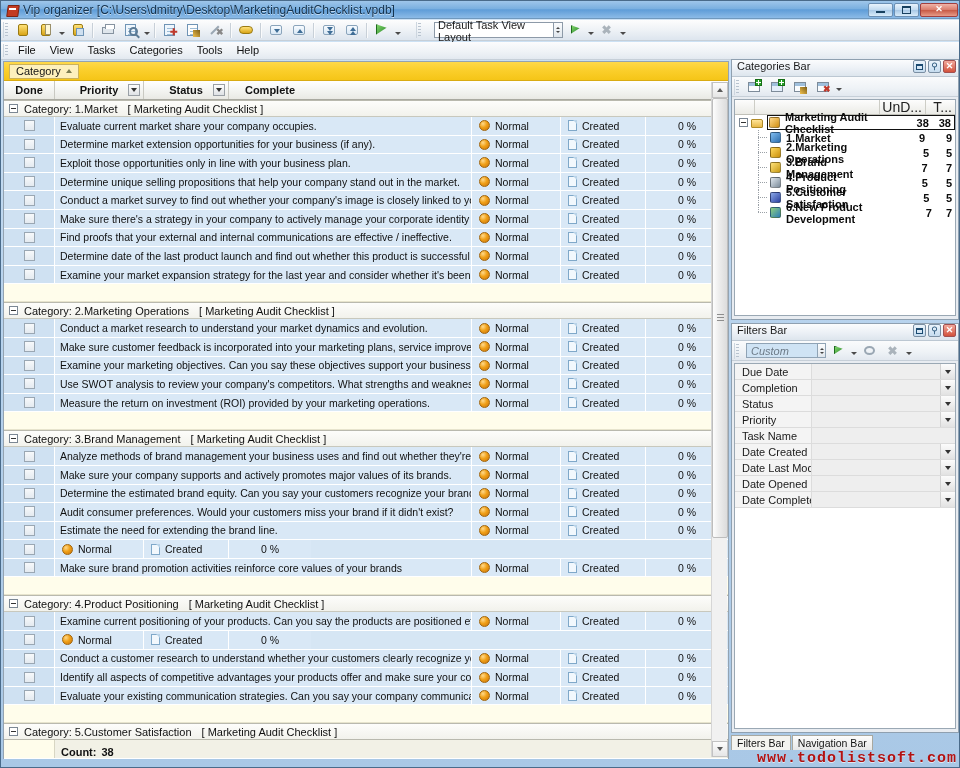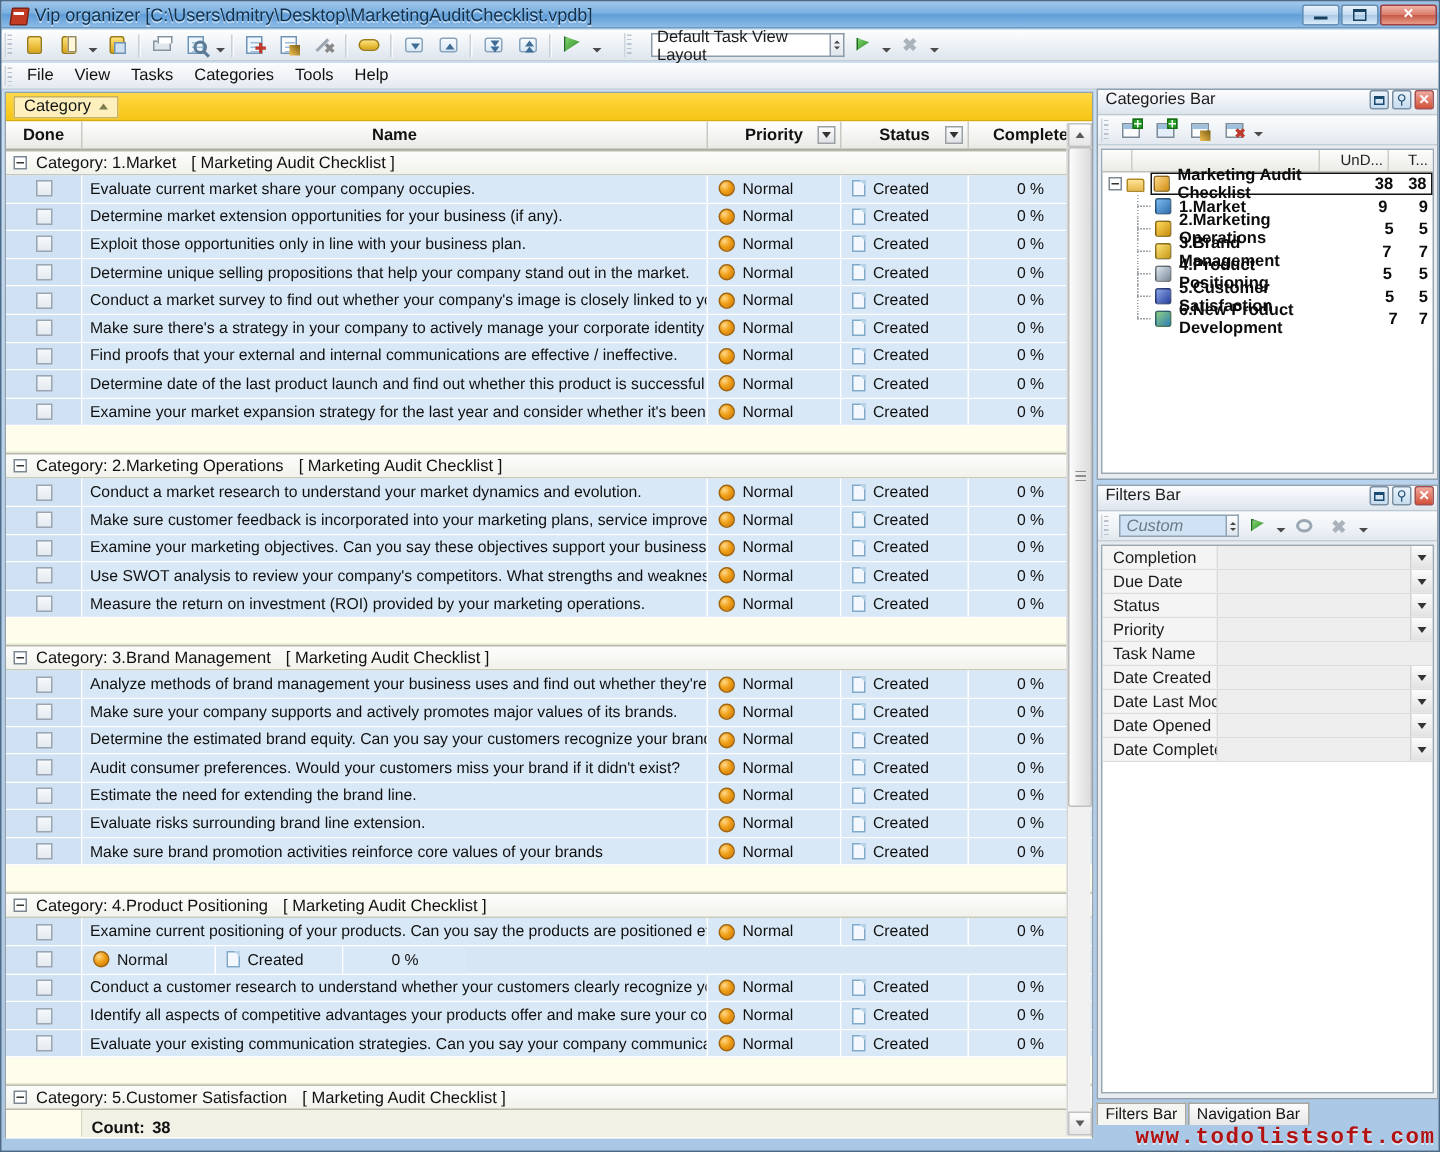--- a/index.html
+++ b/index.html
@@ -258,21 +258,21 @@
   .panel-toolbar {
     height: 20px; display: flex; align-items: center;
     background: linear-gradient(180deg,#fafbfc 0%, #eef2f6 60%, #e2e8ef 100%);
     border-bottom: 1px solid #c6cfd8;
   }
   .panel-body { background: #fff; position: absolute; left:2px; right:2px; }
 
   .tree-hdr {
     height: 15px; display: flex; align-items: flex-end; justify-content: flex-end;
     background: linear-gradient(180deg,#fdfdfd,#ebebe6);
-    border-bottom: 1px solid #c0c0b8; font-size: 10px; color: #222;
+    border-bottom: 1px solid #c0c0b8; font-size: 14px; color: #222;
   }
   .tree-hdr .th { border-left: 1px solid #cdcdc6; text-align:center; padding-right:3px;
                   display:flex; align-items:center; justify-content:flex-end; height:100%; }
 
   .tnode { height: 15px; display: flex; align-items: center; font-size: 11px;
            font-weight: bold; color: #0c0c0c; position: relative; }
   .tnode .num { margin-left: auto; text-align: right; }
   .t-exp { width:9px;height:9px;border:1px solid #7b8794;background:#fff;position:relative;
            margin-left:4px; margin-right:2px; flex:0 0 auto;}
   .t-exp::before{content:"";position:absolute;left:1px;top:3px;width:5px;height:1px;background:#333;}
@@ -548,23 +548,20 @@
       <div class="groupchip">
         <span>Category</span>
         <span class="sortasc"></span>
       </div>
     </div>
 
     <div class="hdr">
       <div class="c-done">
           <span>Done</span>
         </div>
-      <div class="c-name">
-          <span>Name</span>
-        </div>
       <div class="c-prio">
         <span>Priority</span>
         <span class="fbtn">
             <i></i>
           </span>
       </div>
       <div class="c-stat">
         <span>Status</span>
         <span class="fbtn">
             <i></i>
@@ -875,21 +872,20 @@
           <div class="cell-stat c-stat">
             <span class="doc-ico"></span>
             <span>Created</span>
           </div>
           <div class="cell-comp c-comp">0 %</div>
         </div>
         <div class="trow">
           <div class="cell-done c-done">
             <span class="chk"></span>
           </div>
-          <div class="cell-name c-name">Evaluate risks surrounding brand line extension.</div>
           <div class="cell-prio c-prio">
             <span class="dot-prio"></span>
             <span>Normal</span>
           </div>
           <div class="cell-stat c-stat">
             <span class="doc-ico"></span>
             <span>Created</span>
           </div>
           <div class="cell-comp c-comp">0 %</div>
         </div>
@@ -1202,28 +1198,28 @@
       <div class="tbtn">
           <span class="ic" style="color:#aab3bb;font-weight:bold;font-size:12px;text-align:center;line-height:16px;">✖</span>
         </div>
       <div class="tarrow">
           <i></i>
         </div>
     </div>
     <div class="panel-body" style="top:39px; bottom:3px; border:1px solid #9aa8b4; background:#fff; overflow:hidden;">
       <div id="filter-rows">
           <div class="frow">
-            <div class="fname">Completion</div>
+            <div class="fname">Due Date</div>
             <div class="fval"></div>
             <div class="fdrop">
               <i></i>
             </div>
           </div>
           <div class="frow">
-            <div class="fname">Due Date</div>
+            <div class="fname">Completion</div>
             <div class="fval"></div>
             <div class="fdrop">
               <i></i>
             </div>
           </div>
           <div class="frow">
             <div class="fname">Status</div>
             <div class="fval"></div>
             <div class="fdrop">
               <i></i>

